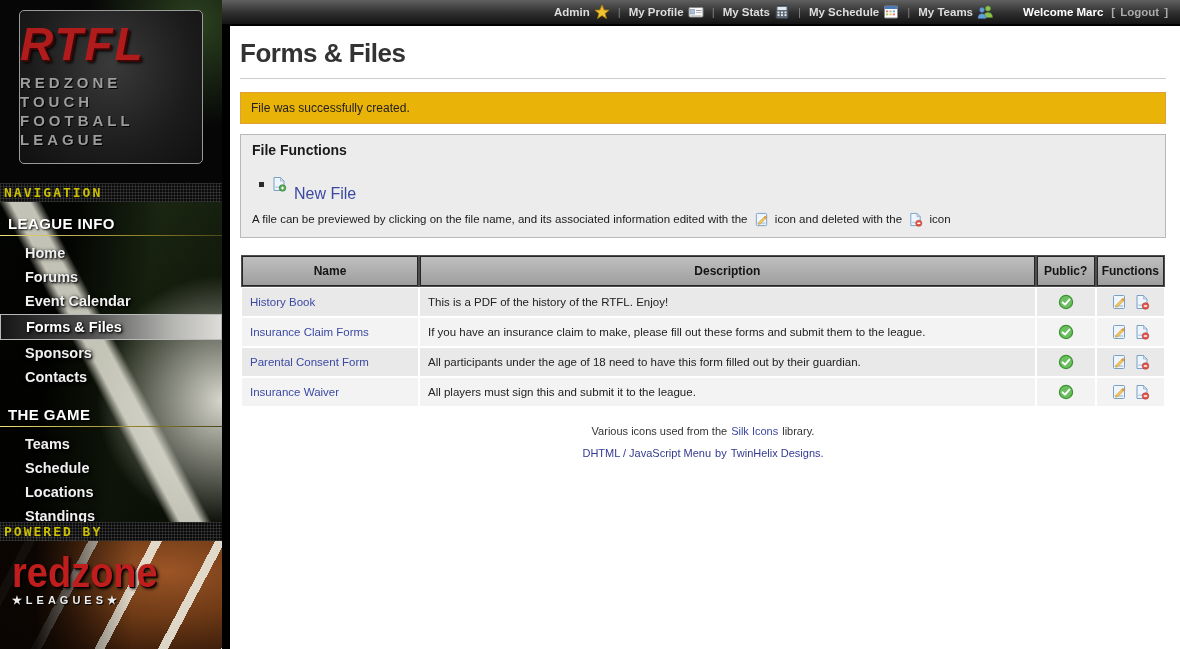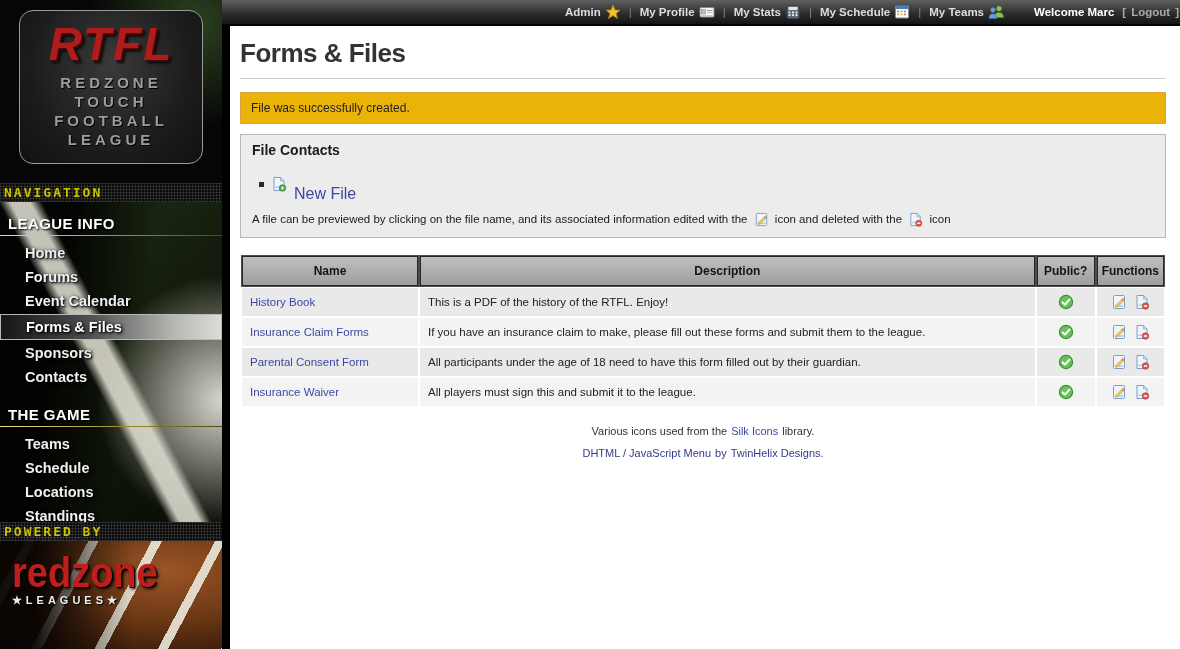--- a/index.html
+++ b/index.html
@@ -11,23 +11,23 @@
 
   
   .sidebar { position:absolute; left:0; top:0; width:222px; height:649px; background:#000; }
   .logo-area {
     height:183px;
     background: radial-gradient(circle at 88% 12%, #2c4220 0%, rgba(0,0,0,0) 42%), #060606;
     display:flex; justify-content:center;
   }
   .logo-box {
     width:184px; height:154px; margin-top:10px;
-    border:1px solid #9a9a9a; border-radius:14px;
+    border:1px solid #9a9a9a; border-radius:5px;
     background: radial-gradient(ellipse at 50% 35%, #3a3a3a 0%, #1c1c1c 62%, #101010 100%);
-    text-align:center;
+    text-align:left;
   }
   .rtfl {
     margin-top:6px; font-size:46px; font-weight:bold; font-style:italic;
     color:#b01c1c; letter-spacing:2px;
     text-shadow:2px 2px 0 #3b0707, 3px 3px 3px #000;
   }
   .logo-lines { margin-top:2px; }
   .logo-line {
     color:#9c9c9c; font-weight:bold; font-size:15px; letter-spacing:4px;
     line-height:19px; text-shadow:1px 1px 0 #000;
@@ -81,21 +81,21 @@
     margin-top:2px; color:#ececec; font-size:11px; font-weight:bold;
     letter-spacing:4px; text-shadow:1px 1px 1px #000;
   }
 
   
   .topbar {
     position:absolute; left:222px; top:0; width:958px; height:25px;
     background:linear-gradient(#606060 0%, #2e2e2e 55%, #141414 100%);
     border-bottom:1px solid #000;
     display:flex; align-items:center; justify-content:flex-end;
-    padding-right:1px; font-size:11.5px; font-weight:bold; color:#ddd;
+    padding-right:12px; font-size:11.5px; font-weight:bold; color:#ddd;
   }
   .tb-item { display:flex; align-items:center; gap:4px; color:#ddd; cursor:pointer; white-space:nowrap; }
   .tb-sep { color:#808080; margin:0 8px; font-weight:normal; }
   .tb-welcome { color:#fff; margin-left:30px; white-space:nowrap; }
   .tb-logout { color:#aaa; margin-left:8px; display:flex; gap:5px; cursor:pointer; }
   .icon16 { width:16px; height:16px; display:inline-block; vertical-align:middle; }
   .icon14 { width:15px; height:15px; display:inline-block; vertical-align:middle; }
 
   
   .main {
@@ -305,21 +305,21 @@
       <span>]</span>
     </span>
   </div>
 
   <div class="main">
     <h1 class="page-title">Forms &amp; Files</h1>
 
     <div class="flash">File was successfully created.</div>
 
     <div class="file-functions">
-      <div class="ff-title">File Contacts</div>
+      <div class="ff-title">File Functions</div>
       <div class="ff-newfile">
         <span class="bullet"></span>
         <svg class="icon16">
             <use href="#i-add"></use>
           </svg>
         <a class="link">New File</a>
       </div>
       <div class="ff-help">
         <span>A file can be previewed by clicking on the file name, and its associated information edited with the</span>
         <svg class="icon14">

